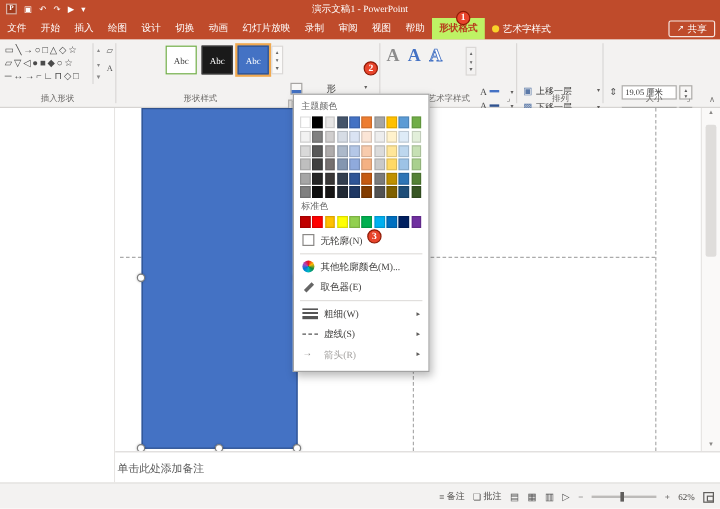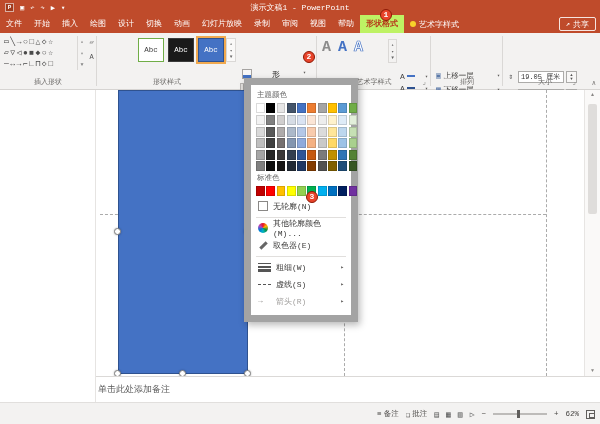--- a/index.html
+++ b/index.html
@@ -1,17 +1,17 @@
 <!DOCTYPE html>
 <html><head>
 <meta charset="utf-8">
 <style>
   html,body{margin:0;padding:0;background:#fff;}
   #app{position:relative;width:600px;height:424px;overflow:hidden;
-       font-family:Liberation Mono, monospace;
+       font-family:Liberation Serif, serif;
        -webkit-font-smoothing:antialiased;cursor:default;}
   #app *{box-sizing:border-box;}
 
   
   .titlebar{position:absolute;left:0;top:0;width:600px;height:15px;background:#BF4B2B;color:#fff;}
   .qat{position:absolute;left:5px;top:0;height:15px;display:flex;align-items:center;gap:6px;font-size:7px;}
   .ppt-ic{width:9px;height:9px;background:#A23B1D;border:1px solid rgba(255,255,255,.6);
           font-size:6px;line-height:7px;text-align:center;font-weight:bold;}
   .tb-title{position:absolute;left:0;right:0;top:0;height:15px;text-align:center;
             font-size:8px;line-height:15px;}
@@ -93,21 +93,21 @@
   .st-left{position:absolute;left:6px;top:0;height:22px;display:flex;align-items:center;gap:13px;}
   .st-right{position:absolute;right:5px;top:0;height:22px;display:flex;align-items:center;gap:7px;}
   .st-btn{display:flex;align-items:center;gap:2px;}
   .viewic{font-size:8px;color:#555;}
   .ztrack{position:relative;width:54px;height:2px;background:#BDBBB9;}
   .zthumb{position:absolute;left:45%;top:-3px;width:3px;height:8px;background:#605E5C;}
   .fitic{width:9px;height:9px;border:1px solid #605E5C;position:relative;}
   .fitic::after{content:"";position:absolute;left:1.5px;top:2.5px;width:4px;height:2.5px;border:1px solid #605E5C;}
 
   
-  #outline-menu{position:absolute;left:244px;top:78px;width:114px;background:#FFF;border:7px solid #a3a3a3;
+  #outline-menu{position:absolute;left:244px;top:78px;width:114px;background:#FFF;border:1px solid #a3a3a3;
                 box-shadow:2px 3px 7px rgba(0,0,0,.28);padding:3px 5px 5px;z-index:50;}
   .m-label{font-size:7.5px;color:#666;margin:2px 0 3px 1px;}
   .sw-row{display:flex;gap:1.5px;margin-bottom:1.5px;}
   .sw{width:8.8px;height:10px;box-shadow:inset 0 0 0 1px rgba(0,0,0,.14);flex:0 0 auto;}
   .tints{margin:2px 0 1px;}
   .m-item{display:flex;align-items:center;gap:5px;height:17px;font-size:8px;color:#3B3A39;padding:0 2px;position:relative;}
   .m-item.disabled{color:#A19F9D;}
   .m-sep{border-top:1px solid #E1DFDD;margin:2px 0;}
   .sub{margin-left:auto;font-size:6px;color:#605E5C;}
   .mi{flex:0 0 auto;}

